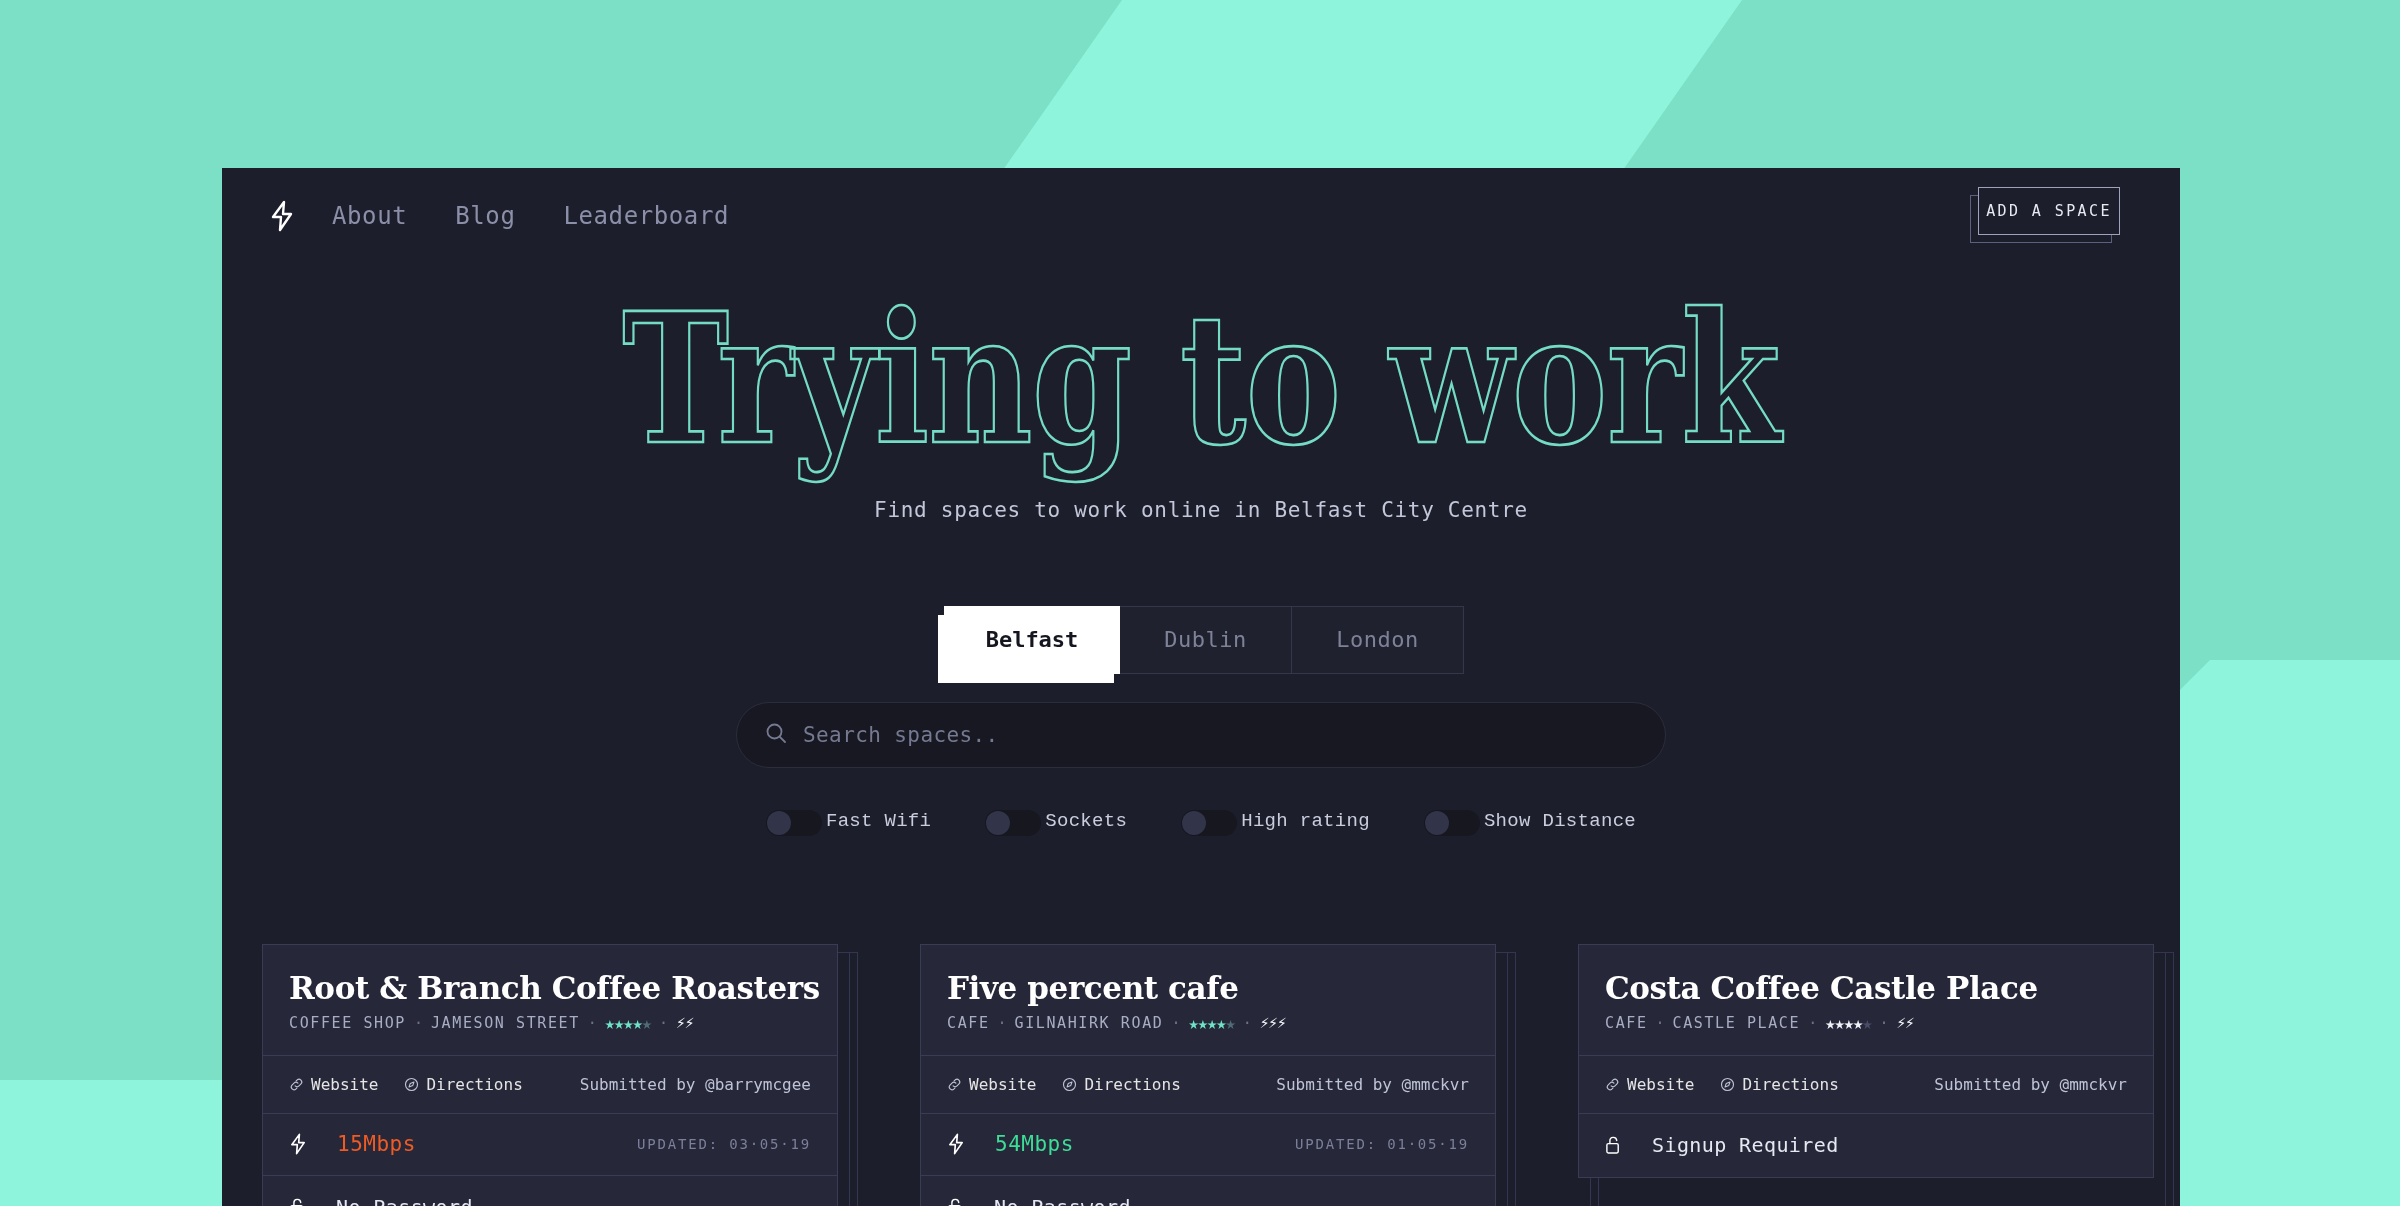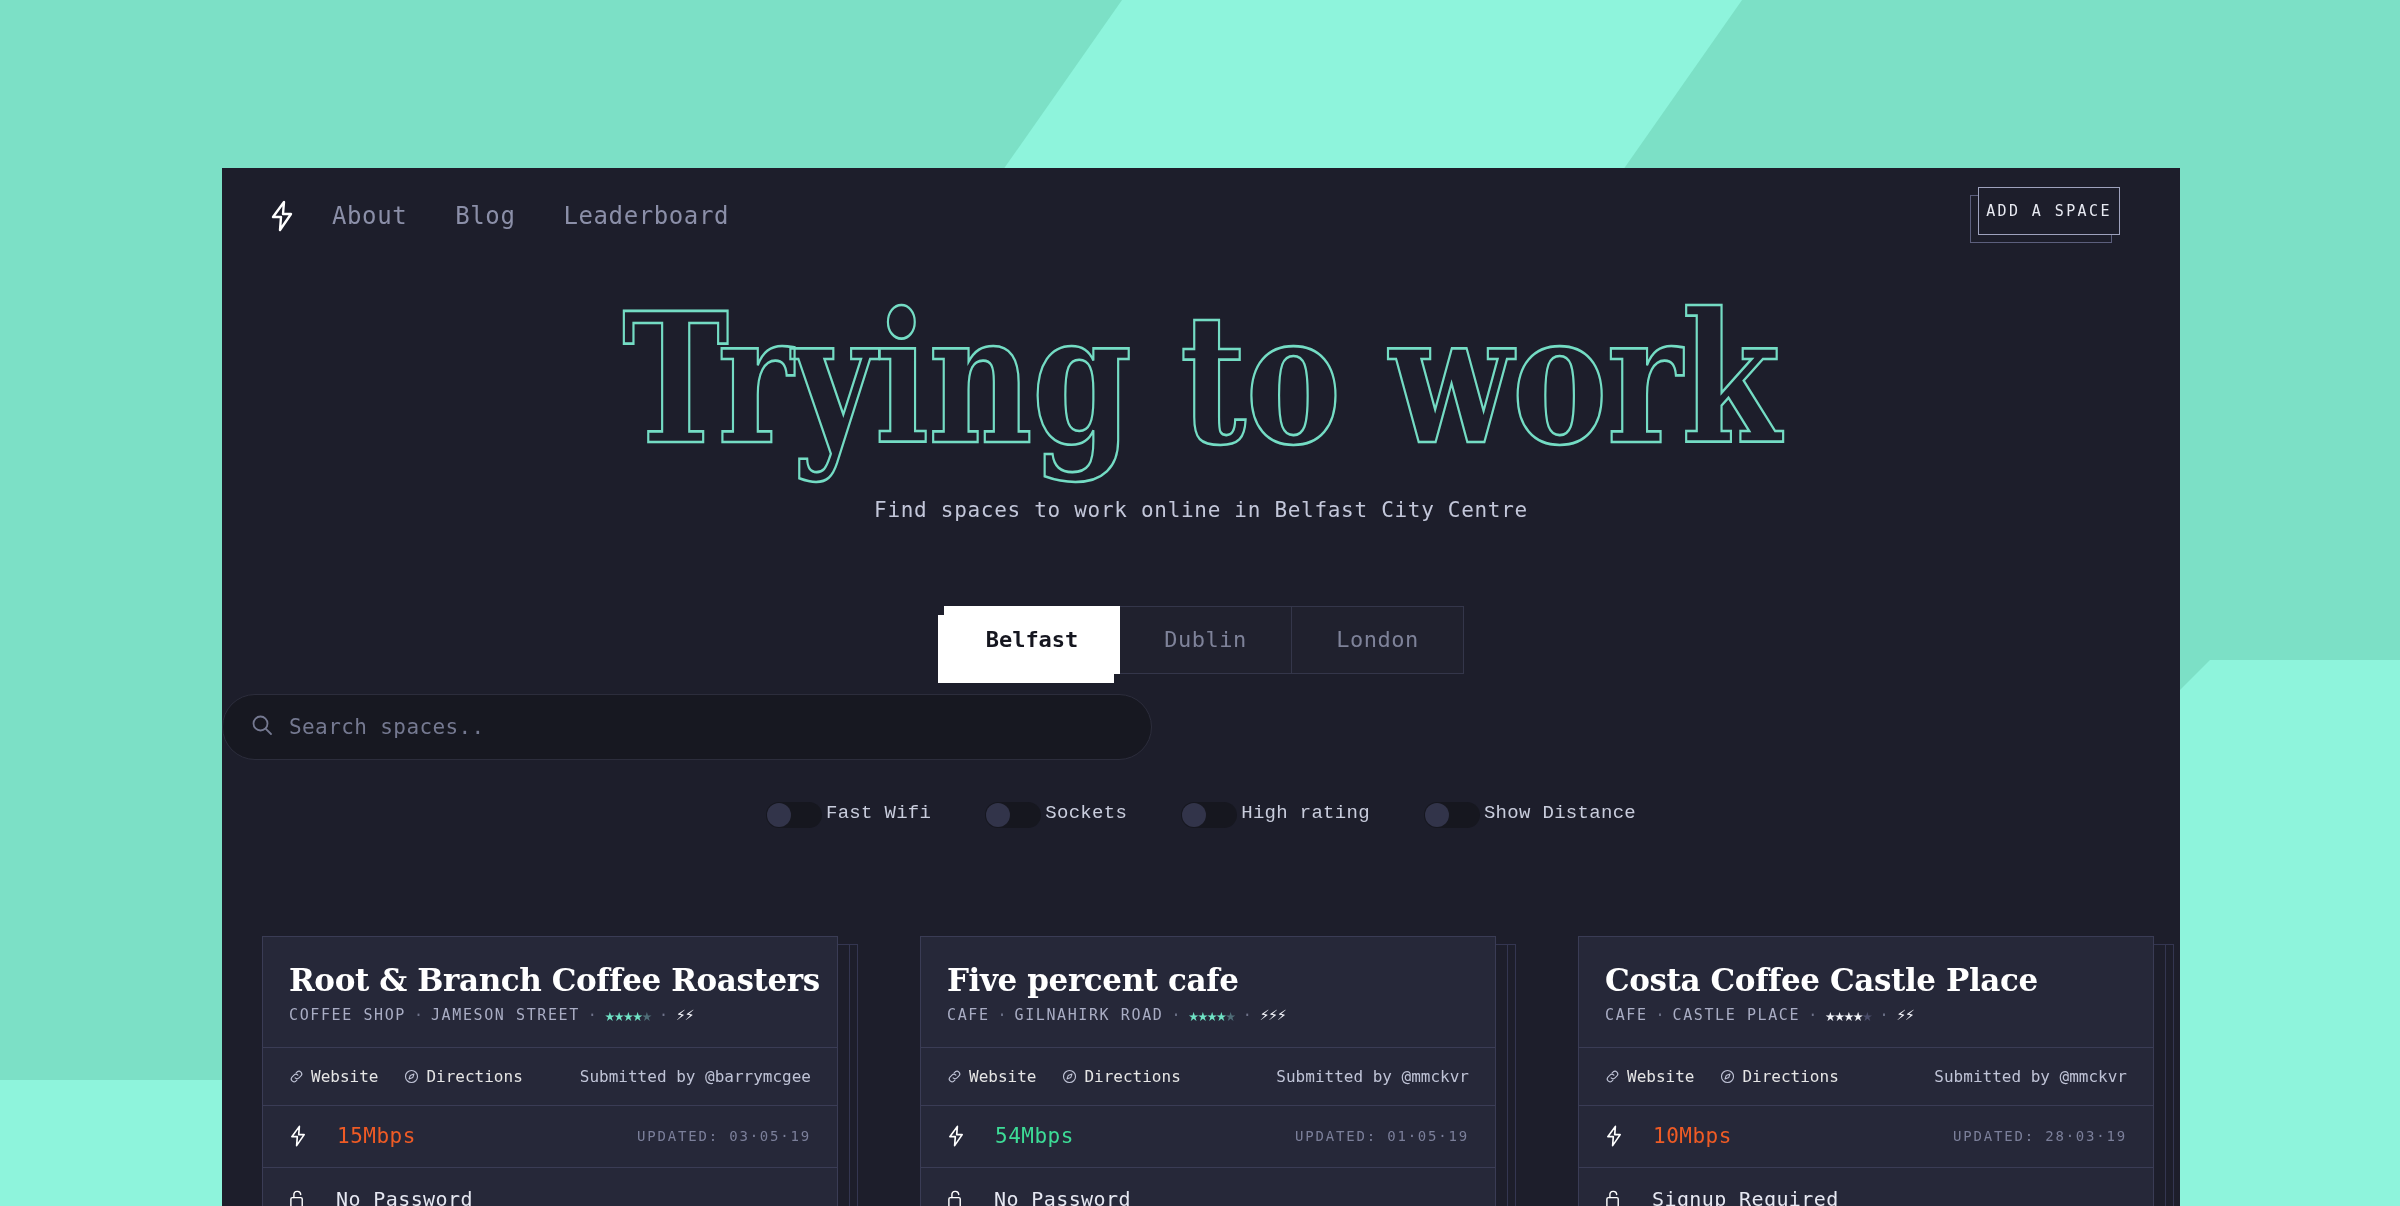--- a/index.html
+++ b/index.html
@@ -206,22 +206,22 @@
     display: flex;
     align-items: center;
     justify-content: center;
     font-size: 22px;
     cursor: pointer;
   }
 
   
   .search-wrap {
     display: flex;
-    justify-content: flex-start;
-    margin-top: 20px;
+    justify-content: center;
+    margin-top: 28px;
   }
   .search-box {
     width: 930px;
     height: 66px;
     background: #171821;
     border: 1px solid #2c2d3c;
     border-radius: 33px;
     display: flex;
     align-items: center;
     padding: 0 28px;
@@ -618,29 +618,20 @@
                 <svg width="15" height="15" viewBox="0 0 16 16" fill="none">
                     <circle cx="8" cy="8" r="6.4" stroke="#bfc3d6" stroke-width="1.2"></circle>
                     <path d="M10.6 5.4 6.6 7l-1.2 3.6 4-1.6z" stroke="#bfc3d6" stroke-width="1.2" stroke-linejoin="round"></path>
                   </svg>
               </span>
               <span>Directions</span>
             </a>
           </div>
           <div class="submitted">Submitted by @mmckvr</div>
         </div>
-        <div class="card-row speed-row">
-          <span class="row-icon">
-            <svg width="18" height="22" viewBox="0 0 26 32" fill="none">
-                <path d="M15 2 L4 17 H12 L11 30 L22 14 H14 Z" stroke="#ffffff" stroke-width="2.4" stroke-linejoin="round" fill="none"></path>
-              </svg>
-          </span>
-          <span class="speed-val" style="color:#ef5b25">10Mbps</span>
-          <span class="updated">UPDATED: 28·03·19</span>
-        </div>
         <div class="card-row pw-row">
           <span class="row-icon">
             <svg width="17" height="20" viewBox="0 0 18 21" fill="none">
                 <rect x="2" y="9" width="12" height="10" rx="1.5" stroke="#ffffff" stroke-width="1.5"></rect>
                 <path d="M5.2 9V6.2a3.6 3.6 0 0 1 7.2-.4" stroke="#ffffff" stroke-width="1.5" stroke-linecap="round"></path>
               </svg>
           </span>
           <span class="pw-text">Signup Required</span>
         </div>
       </div>

